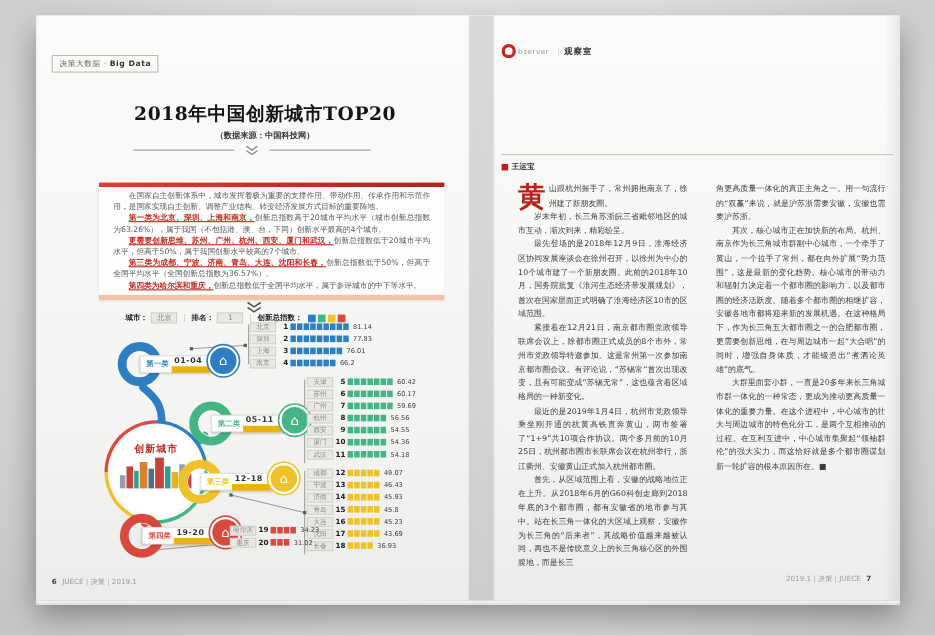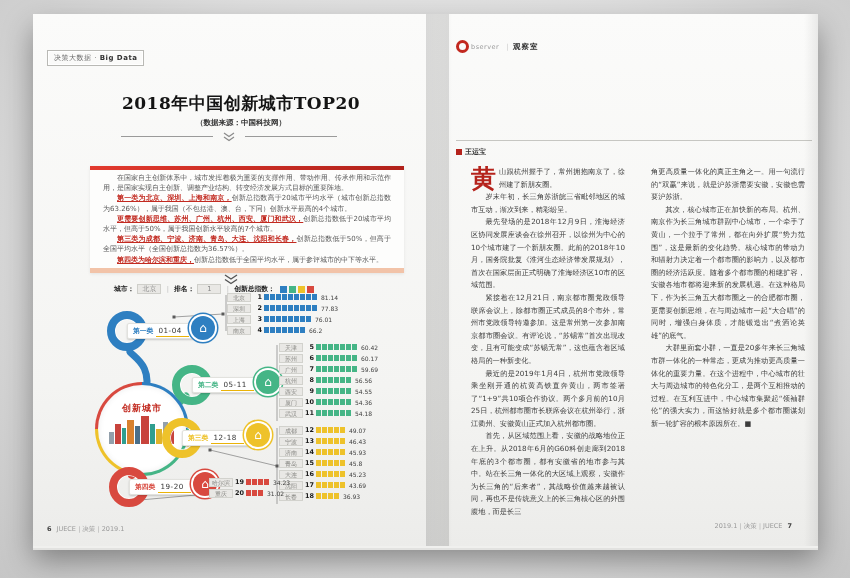--- a/index.html
+++ b/index.html
@@ -53,21 +53,21 @@
   .c-in{position:absolute;inset:3px;border-radius:50%;background:#fff;box-shadow:inset 0 0 6px rgba(0,0,0,.08);}
   .c-label{position:absolute;left:0;top:20px;width:100%;text-align:center;
     font-family:"DejaVu Serif","Liberation Serif",serif;font-size:9px;font-weight:bold;color:#c22a20;letter-spacing:1px;}
   .skyline{position:absolute;left:13px;top:32px;}
   .cnode{position:absolute;width:120px;height:40px;}
   .cnode .ring{position:absolute;left:0;top:0;width:24px;height:24px;border:8px solid var(--c);border-radius:50%;
     box-shadow:0 0 0 1px rgba(255,255,255,.8) inset;}
   .cnode .pill{position:absolute;left:20px;top:12px;height:12px;display:flex;align-items:center;gap:3px;
     background:#fff;border:1px solid #e2e2de;border-radius:2px;padding:1px 5px;box-shadow:0 1px 2px rgba(0,0,0,.18);}
   .cnode .cls{color:var(--c);font-weight:bold;font-size:6.8px;white-space:nowrap;}
-  .cnode .rng{font-size:7.2px;font-weight:normal;color:#333;border-bottom:1px solid #eab308;padding:0 7px 1px 2px;letter-spacing:.5px;}
+  .cnode .rng{font-size:7.2px;font-weight:bold;color:#333;border-bottom:6px solid #eab308;padding:0 7px 1px 2px;letter-spacing:.5px;}
   .cnode .arr{color:var(--c);font-size:5.5px;}
   .cnode .pill::after{content:'';position:absolute;right:-9px;top:50%;margin-top:-2.5px;width:3px;height:3px;
     border:1.5px solid var(--c);border-radius:50%;background:#fff;}
   .cnode .house{position:absolute;left:84px;top:5px;width:24px;height:24px;border-radius:50%;background:var(--c);
     color:#fff;display:flex;align-items:center;justify-content:center;font-size:12px;line-height:1;
     box-shadow:0 0 0 2px #fff,0 0 0 3.5px var(--c);}
   .bar-group{position:absolute;}
   .bar-row{display:flex;align-items:center;gap:2px;height:8px;margin-bottom:3px;}
   .city-chip{background:#e9e8e5;border:1px solid #d2d2cd;color:#8a8a86;font-size:6px;line-height:7px;
     min-width:20px;text-align:center;padding:0 1px;}

